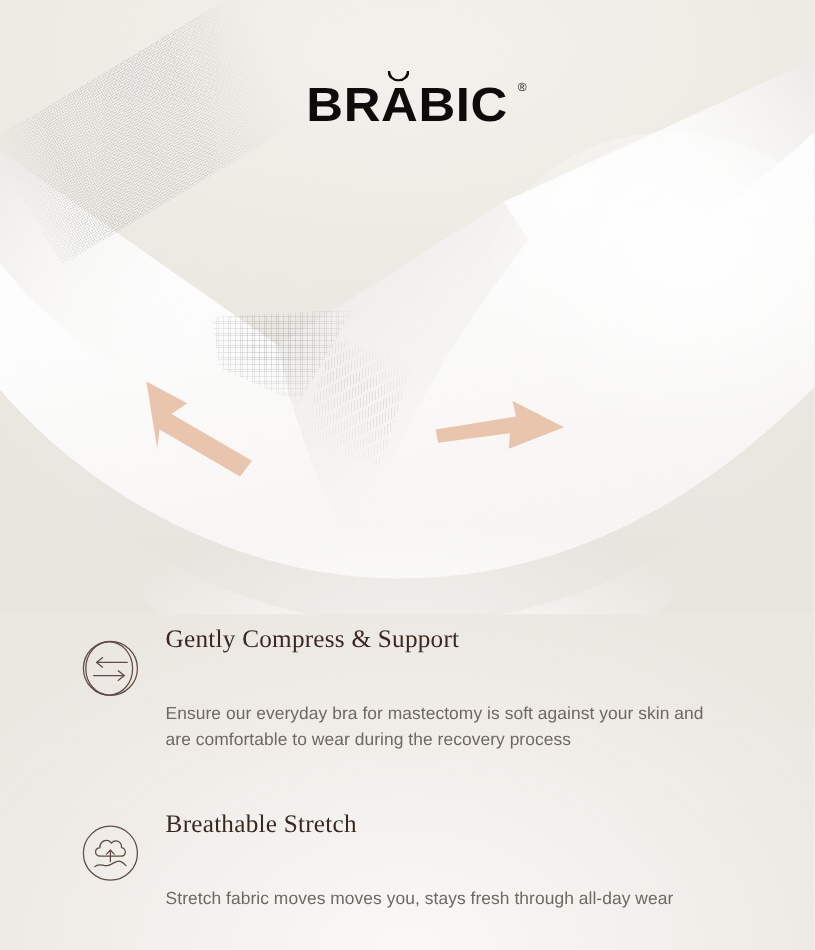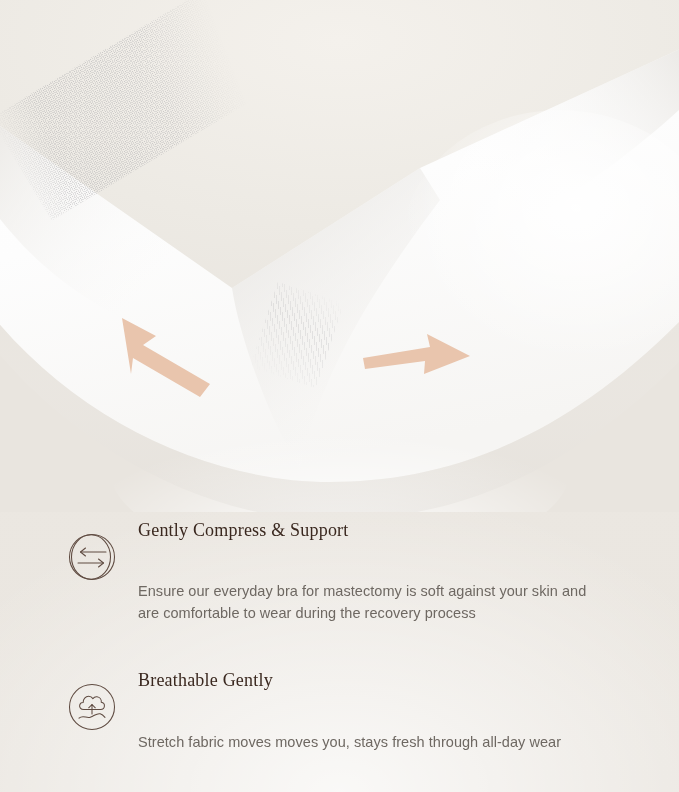--- a/index.html
+++ b/index.html
@@ -122,21 +122,21 @@
     width:52px; height:52px;
     margin-top:11px;
     margin-right:20px;
   }
   .feature-icon svg { display:block; width:52px; height:52px; }
 
   .feature-text { flex:1 1 auto; padding-top:0; }
 
   .feature-title {
     font-family:"Liberation Serif", serif;
-    font-size:18px;
+    font-size:21px;
     font-weight:400;
     color:#3a281f;
     letter-spacing:0.2px;
     line-height:1.18;
     margin-bottom:5px;
   }
   .feature-desc {
     font-family:"Liberation Sans", sans-serif;
     font-size:14.5px;
     font-weight:300;
@@ -211,20 +211,23 @@
       <path d="M 122,318 L 156,336 L 143,345 L 210,384 L 200,397 L 133,358 L 131,374 Z" fill="#e9c5ad"></path>
 
       <path d="M 363,358 L 430,347 L 427,334 L 470,356 L 424,374 L 425,361 L 365,369 Z" fill="#e9c5ad"></path>
     </svg>
 
     <div class="mesh" id="mesh-edge"></div>
     <div class="mesh" id="mesh-patch"></div>
     <div class="mesh" id="mesh-fold"></div>
   </div>
 
+  <div id="logo-wrap">
+    <span id="logo"><span>BR</span><span>A</span><span class="breve"></span><span>BIC</span><span id="logo-reg">®</span></span>
+  </div>
 
   <div id="features">
 
     <div class="feature" id="feature-1">
       <div class="feature-icon">
         <svg viewBox="0 0 52 52" fill="none" stroke="#5f4b41" stroke-width="1.05" stroke-linecap="round" stroke-linejoin="round">
           <circle cx="26" cy="26" r="22.5"></circle>
           <ellipse cx="25" cy="26" rx="19.5" ry="22.2"></ellipse>
           <line x1="40" y1="21" x2="14.5" y2="21"></line>
           <polyline points="19.5,17 14.5,21 19.5,25"></polyline>
@@ -245,19 +248,19 @@
           <path d="M17.8,28.5 C14.6,28.5 13.2,26.3 13.7,24.2 C14.1,22.4 15.7,21.4 17.2,21.5
                    C17,18 19.6,15.3 22.6,15.3 C24.5,15.3 26,16.2 26.9,17.6
                    C27.9,16.3 29.4,15.6 31,15.8 C33.7,16.1 35.6,18.5 35.3,21.3
                    C37.2,21.6 38.6,23.3 38.4,25.3 C38.2,27.2 36.6,28.5 34.7,28.5 Z"></path>
           <line x1="26" y1="33" x2="26" y2="23.5"></line>
           <polyline points="22.7,26.8 26,23.5 29.3,26.8"></polyline>
           <path d="M13,37.2 C17,33.4 20.2,37.6 24.3,36.2 C28.5,34.8 31,31.8 34.2,32.8 C36.4,33.5 37.8,35 39,36.4"></path>
         </svg>
       </div>
       <div class="feature-text">
-        <div class="feature-title">Breathable Gently</div>
+        <div class="feature-title">Breathable Stretch</div>
         <div class="feature-desc">Stretch fabric moves moves you, stays fresh through all-day wear</div>
       </div>
     </div>
 
   </div>
 </div>
 
 </body></html>

